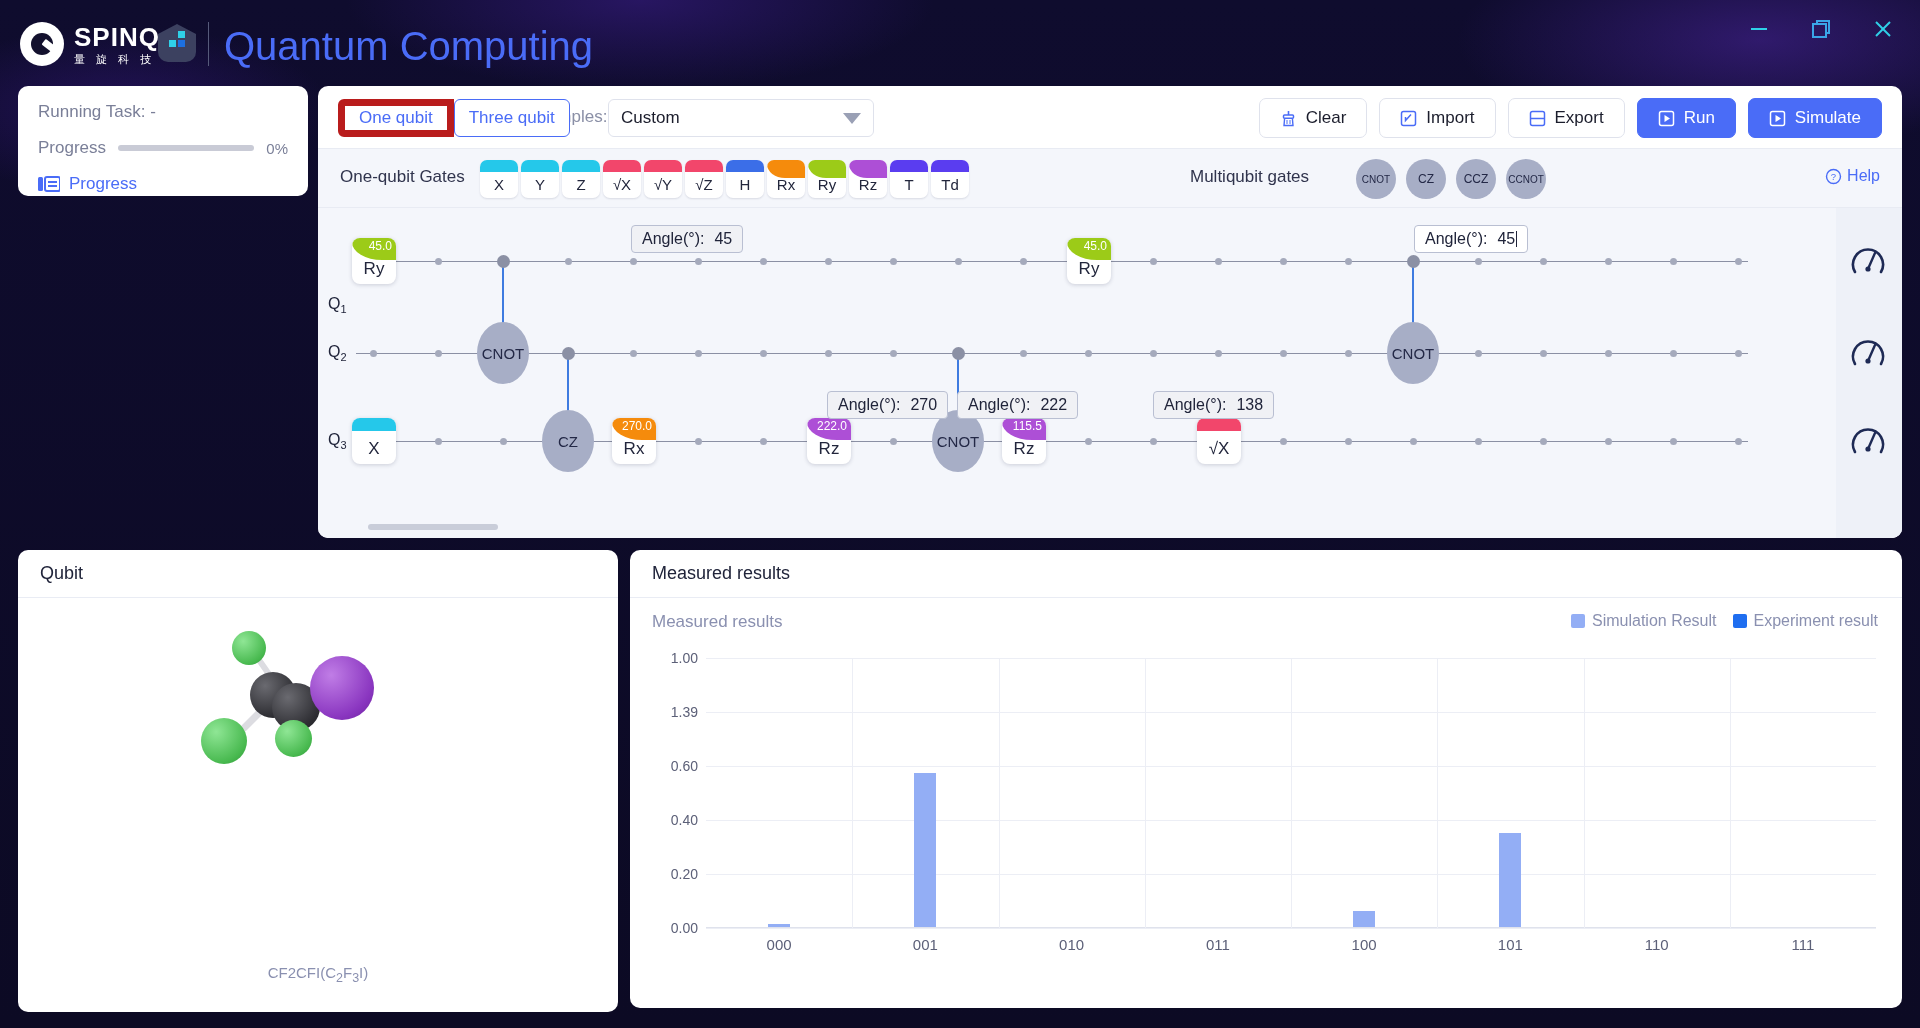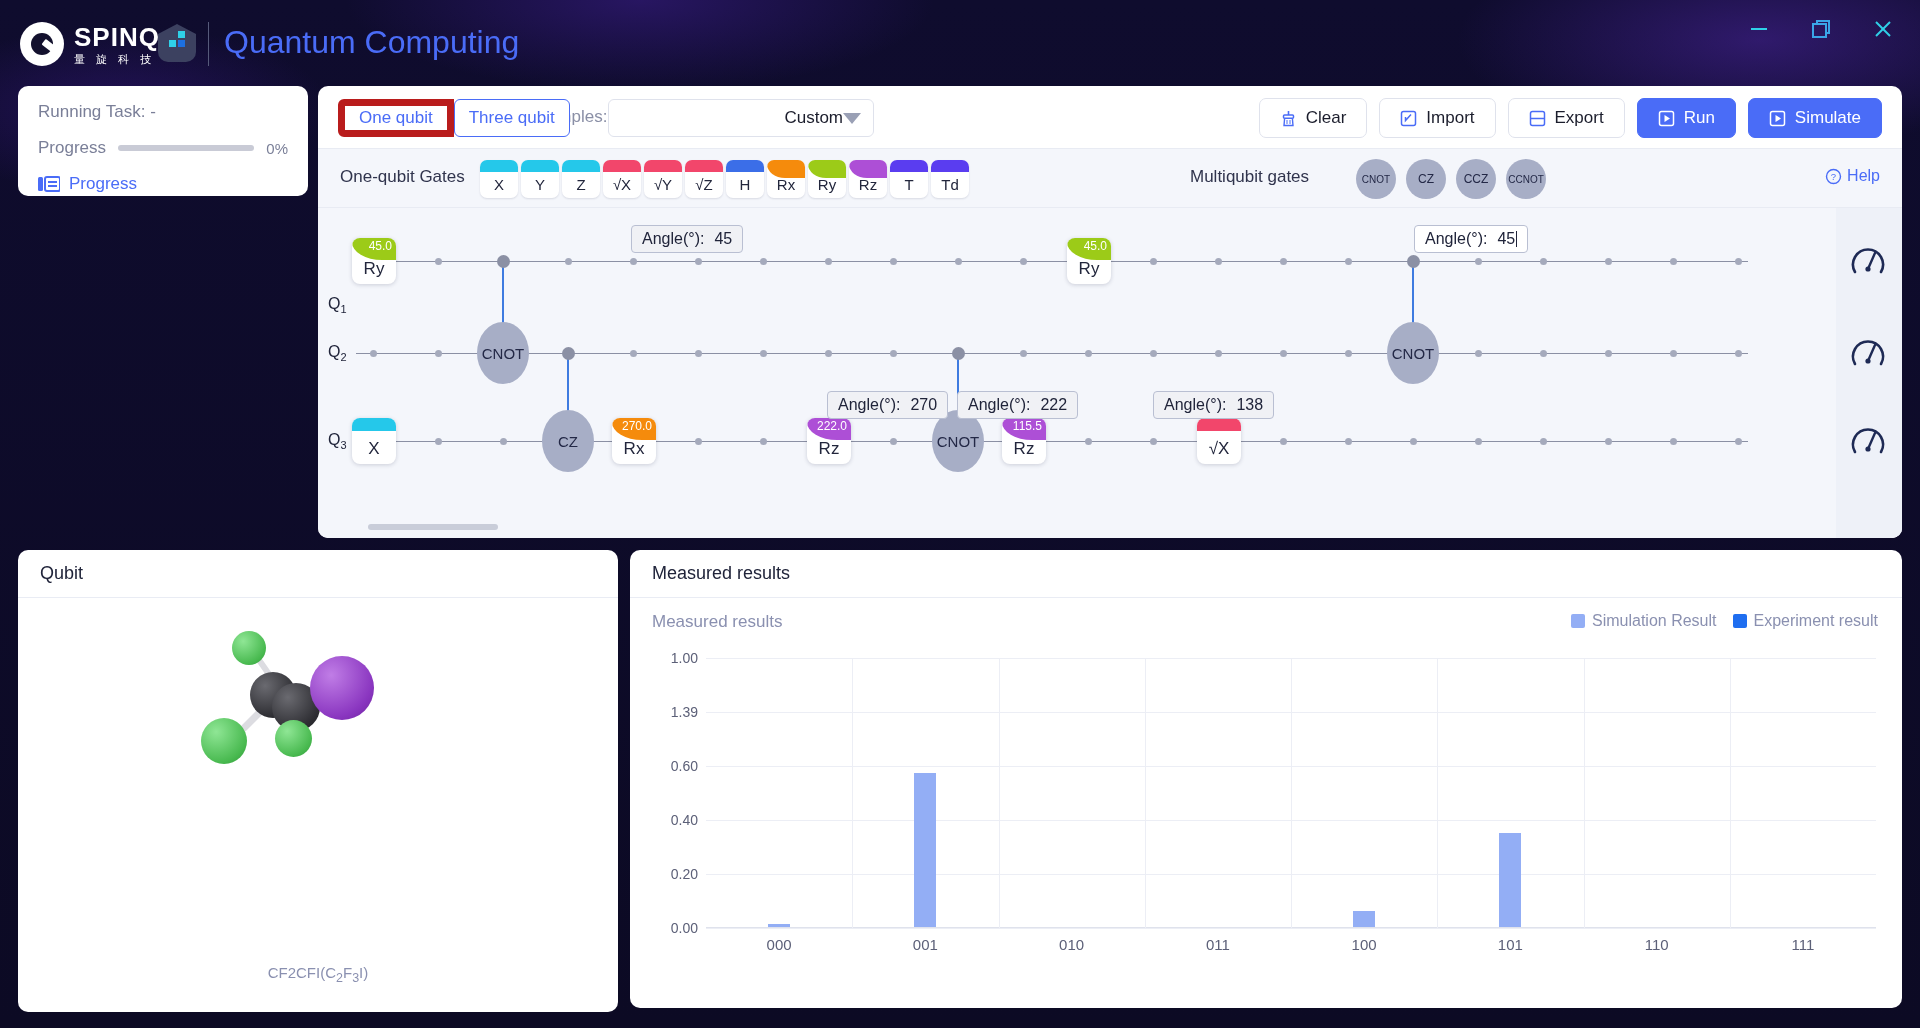--- a/index.html
+++ b/index.html
@@ -40,21 +40,21 @@
     clip-path: polygon(50% 0%, 100% 26%, 100% 100%, 0% 100%, 0% 26%);
   }
   .app-icon i { position:absolute; display:block; background:#2fd0e8; }
   .app-icon i.a { left:11px; top:16px; width:7px; height:7px; }
   .app-icon i.b { left:20px; top:7px;  width:7px; height:7px; }
   .app-icon i.c { left:20px; top:16px; width:7px; height:7px; background:#1d6fe0; }
 
   .title-divider { position:absolute; left:208px; top:22px; width:1px; height:44px; background:#565a7a; }
   .app-title {
     position:absolute; left:224px; top:24px;
-    color:#4a6cf7; font-size:32px; font-weight:400;
+    color:#4a6cf7; font-size:40px; font-weight:400;
   }
   .winbtns { position:absolute; right:22px; top:14px; display:flex; gap:32px; align-items:center; }
   .winbtn { width:30px; height:30px; position:relative; cursor:pointer; }
   .winbtn svg { display:block; }
 
   
   .card { background:#fff; border-radius:10px; }
 
   .panel-task {
     position:absolute; left:18px; top:86px; width:290px; height:110px;
@@ -94,21 +94,21 @@
     background:#fff; border:7px solid #b91c1c; color:#4a6cf7; cursor:pointer;
   }
   .seg button:first-child { border-radius:6px 0 0 6px; }
   .seg button:last-child  { border-radius:0 6px 6px 0; }
   .seg button.active { border:1px solid #4a6cf7; position:relative; z-index:2; border-radius:6px; }
 
   .examples-label { position:absolute; left:210px; top:21px; color:#8a8fa6; font-size:17px; }
   .select-box {
     position:absolute; left:290px; top:13px; width:266px; height:38px;
     border:1px solid #dfe2ec; border-radius:6px; background:#fff;
-    display:flex; align-items:center; padding:0 12px; cursor:pointer;text-align:right;
+    display:flex; align-items:center; padding:0 12px; cursor:pointer;
   }
   .select-value { color:#1b1d2c; font-size:17px; flex:1; }
   .caret { width:0;height:0;border-left:9px solid transparent;border-right:9px solid transparent;border-top:11px solid #9aa0b5; }
 
   .tool-actions { position:absolute; right:20px; top:12px; display:flex; gap:12px; }
   .tbtn {
     height:40px; padding:0 20px; border-radius:7px; font-size:17px; cursor:pointer;
     display:flex; align-items:center; gap:9px; font-family:"Liberation Sans", sans-serif;
     background:#fff; border:1px solid #dfe2ec; color:#1b1d2c;
   }

